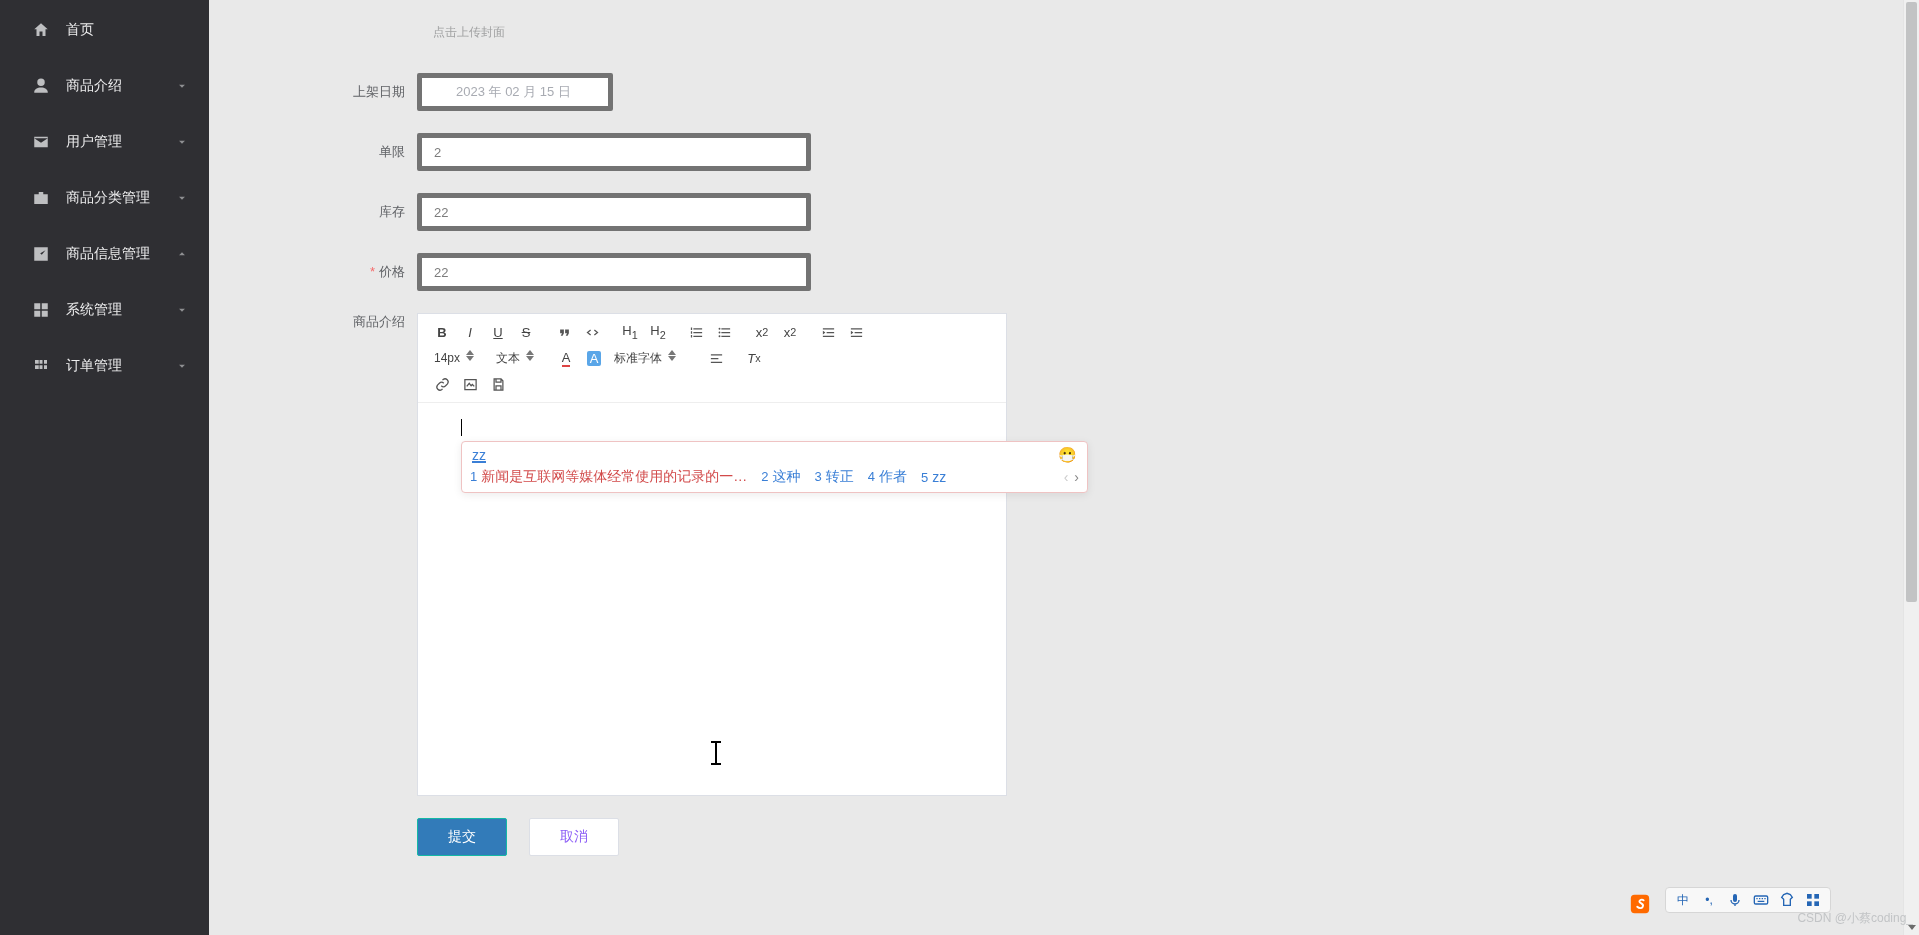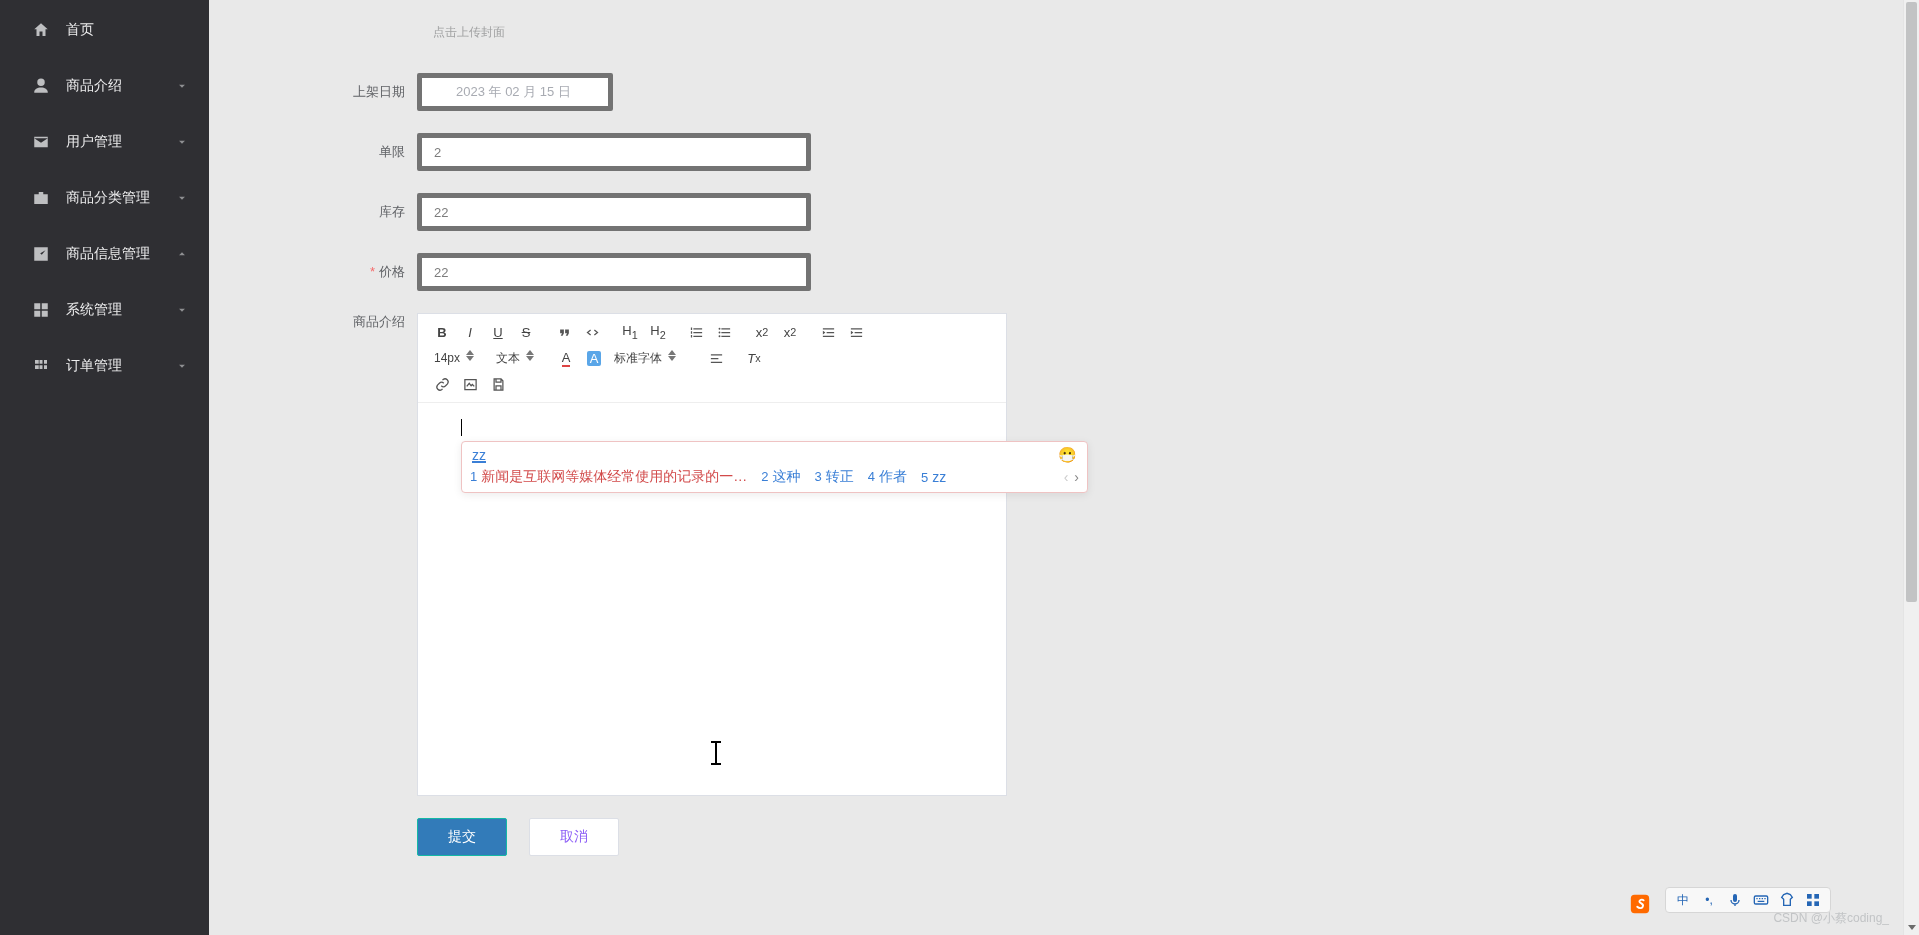--- a/index.html
+++ b/index.html
@@ -245,21 +245,21 @@
   width:22px;height:18px;
   display:flex;align-items:center;justify-content:center;
   font-size:12px;color:#2566b5;
 }
 .ime-tray svg{width:16px;height:16px;fill:#2566b5;}
 .ime-logo{
   position:fixed; right:268px; bottom:20px;
   width:22px;height:22px;
 }
 .csdn-mark{
-  position:fixed; right:30px; bottom:8px;
+  position:fixed; right:6px; bottom:8px;
   font-size:12px; color:#c2c4c6;
 }
 </style>
 </head>
 <body>
 
 <div class="app">
   <aside class="sidebar">
     <div class="nav-item">
       <span class="icon">

